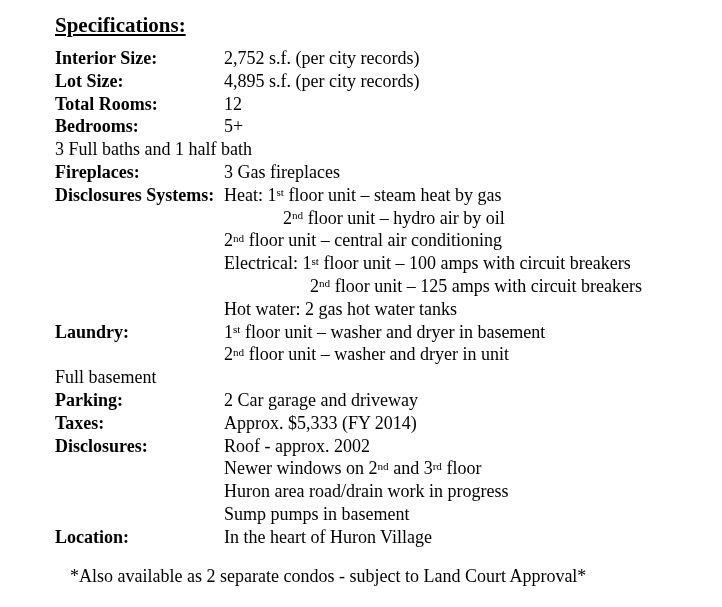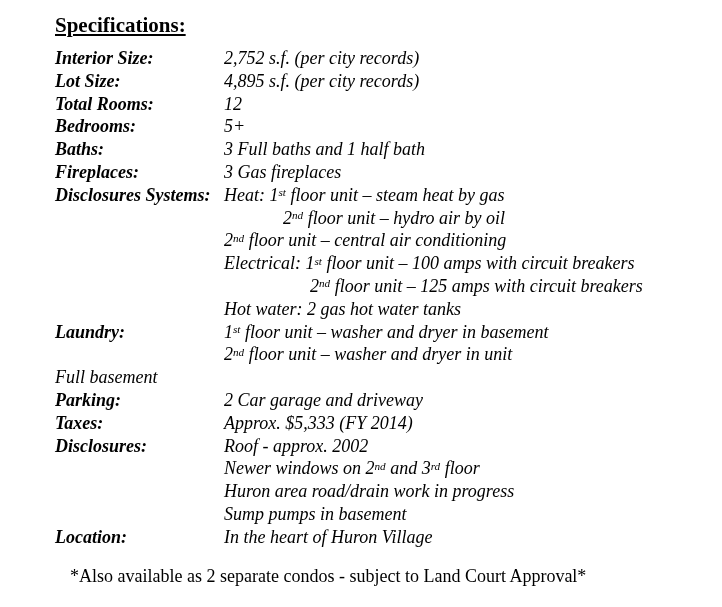--- a/index.html
+++ b/index.html
@@ -11,21 +11,21 @@
     overflow: hidden;
   }
   .doc { padding: 12px 0 0 19px; margin-left: 36px; }
   .title {
     font-size: 21px;
     font-weight: bold;
     text-decoration: underline;
     line-height: 26px;
     margin: 0 0 9px 0;
   }
-  .spec-table { font-size: 18px; line-height: 22.8px; font-style: italic; }
+  .spec-table { font-size: 18px; line-height: 22.8px; }
   .spec-row { display: flex; align-items: flex-start; }
   .spec-label {
     width: 169px;
     flex: 0 0 169px;
     font-weight: bold;
   }
   .spec-value { flex: 1 1 auto; }
   .value-line { white-space: pre-wrap; }
   .value-line.indent-1 { padding-left: 59px; }
   .value-line.indent-2 { padding-left: 86px; }
@@ -67,21 +67,20 @@
           <div class="value-line">12</div>
         </div>
       </div>
       <div class="spec-row">
         <div class="spec-label">Bedrooms:</div>
         <div class="spec-value">
           <div class="value-line">5+</div>
         </div>
       </div>
       <div class="spec-row">
-        <div class="spec-label">Baths:</div>
         <div class="spec-value">
           <div class="value-line">3 Full baths and 1 half bath</div>
         </div>
       </div>
       <div class="spec-row">
         <div class="spec-label">Fireplaces:</div>
         <div class="spec-value">
           <div class="value-line">3 Gas fireplaces</div>
         </div>
       </div>

